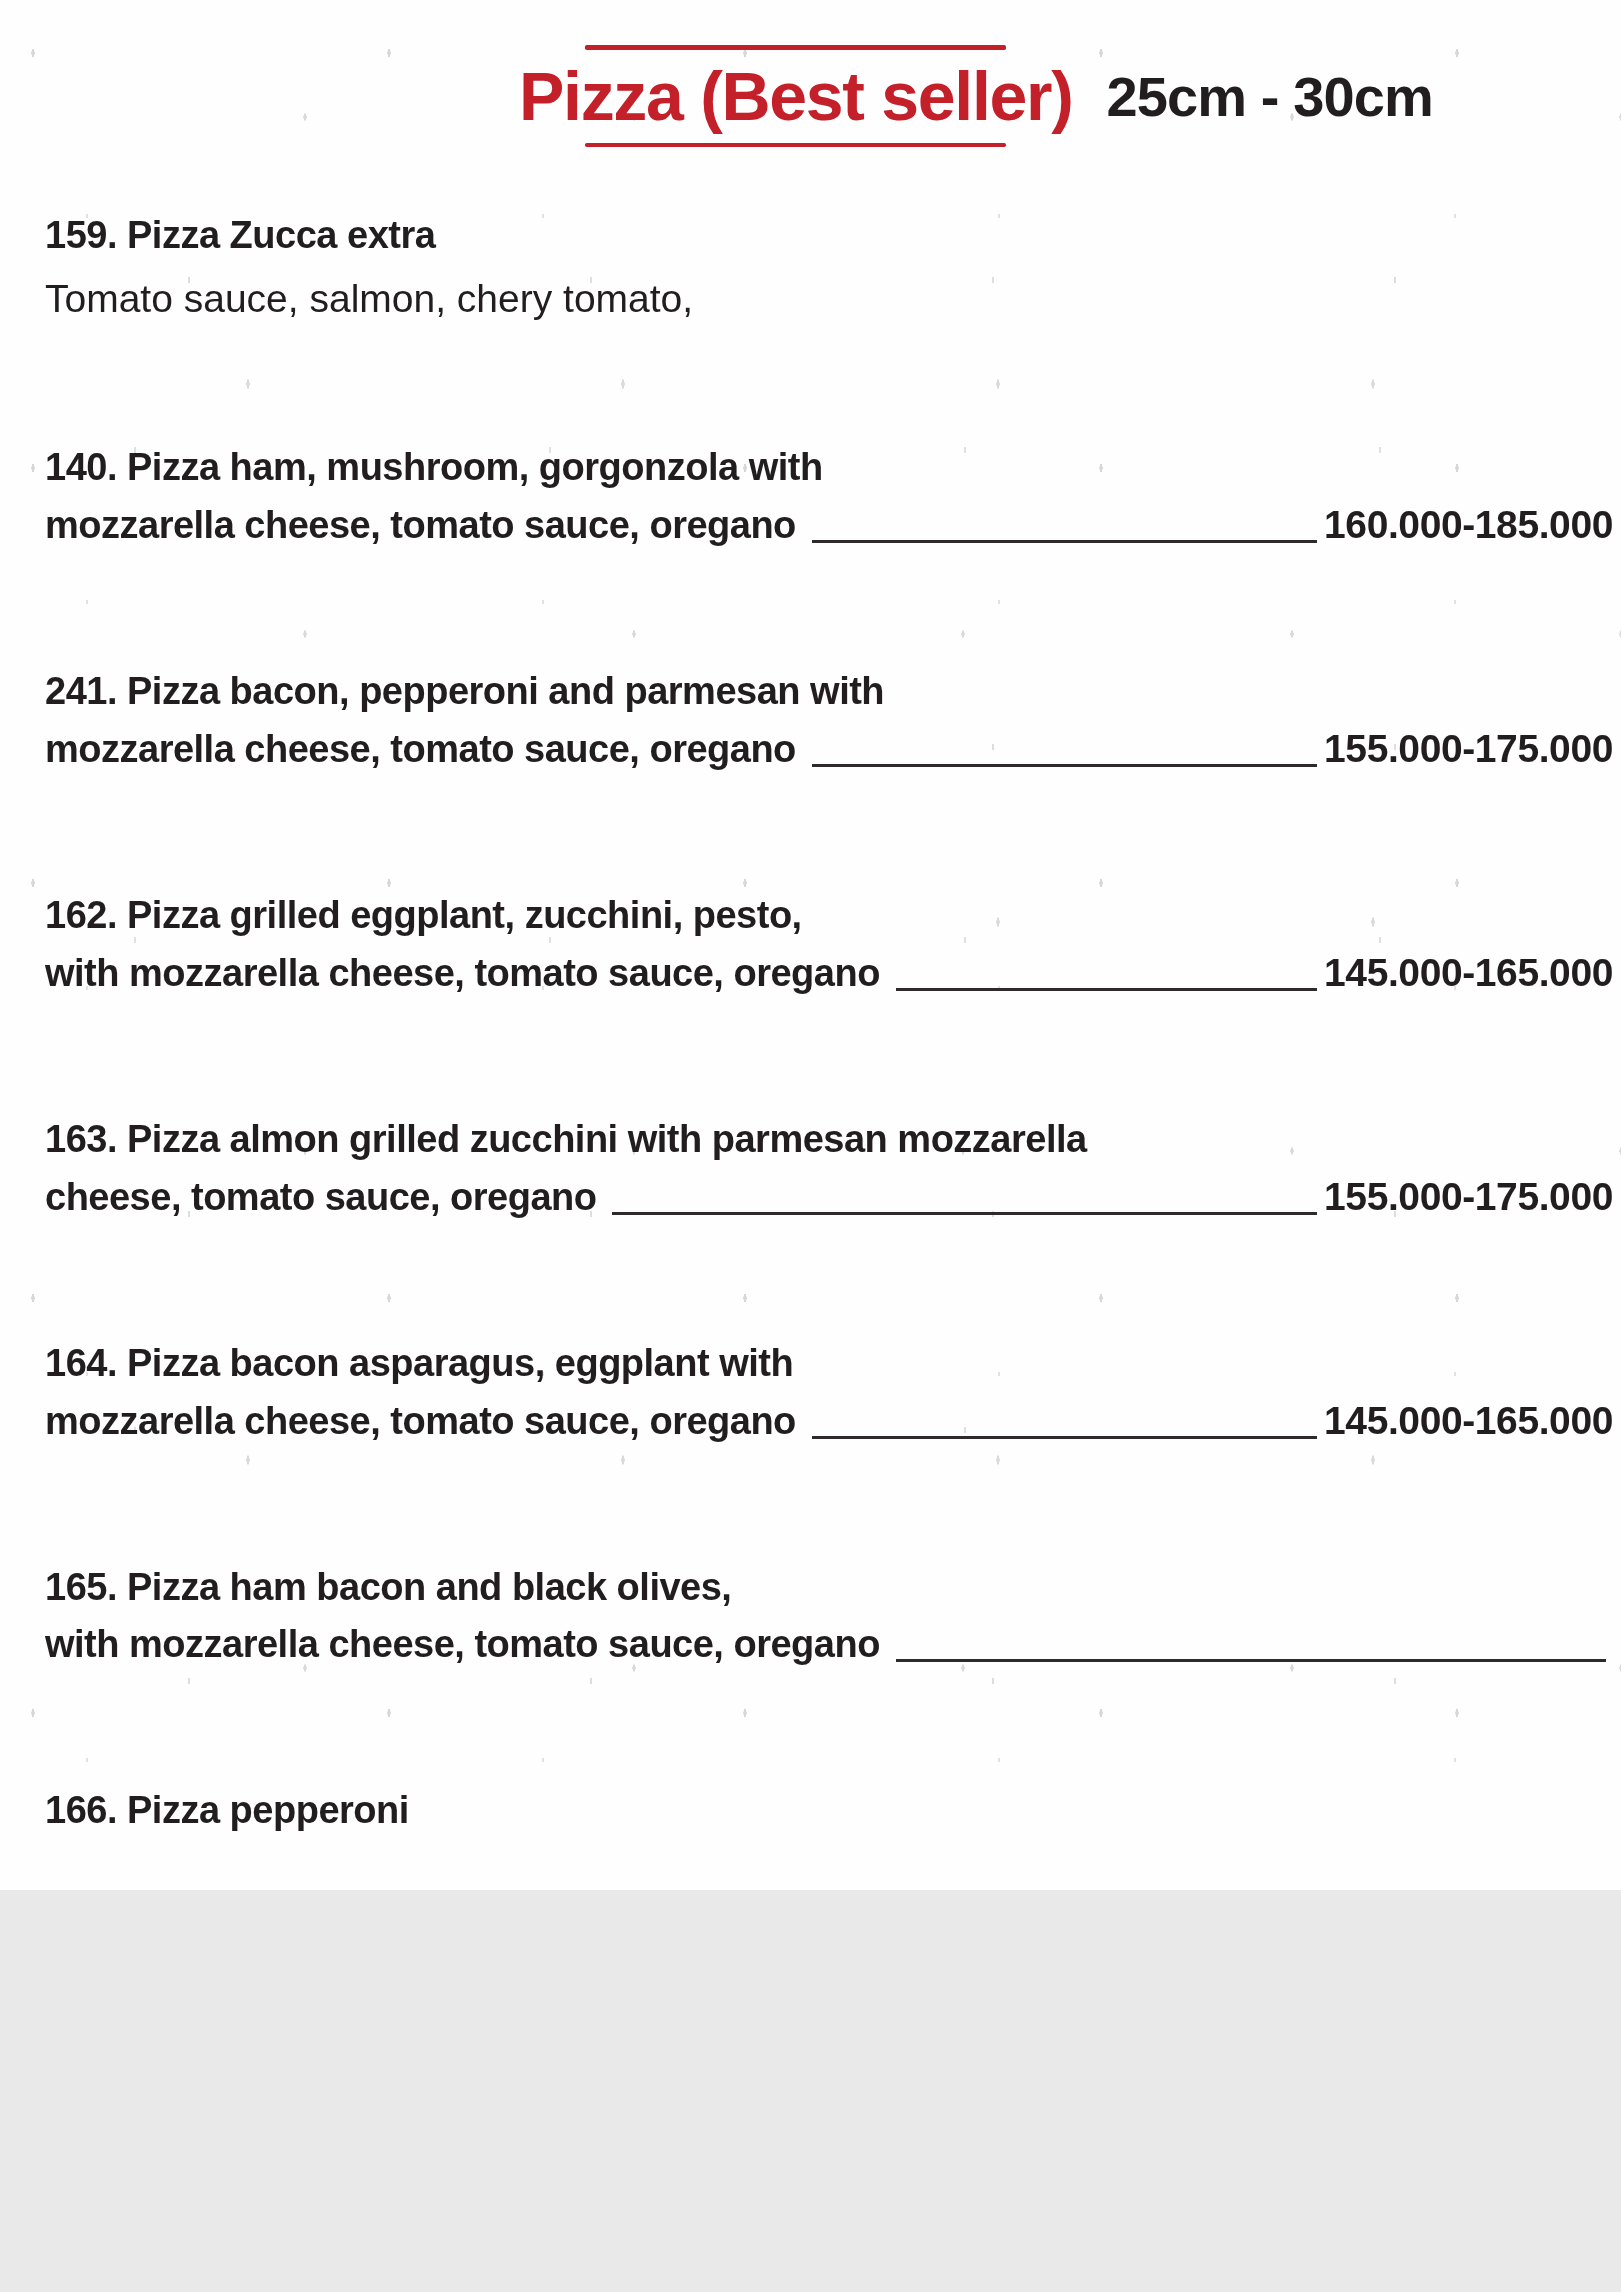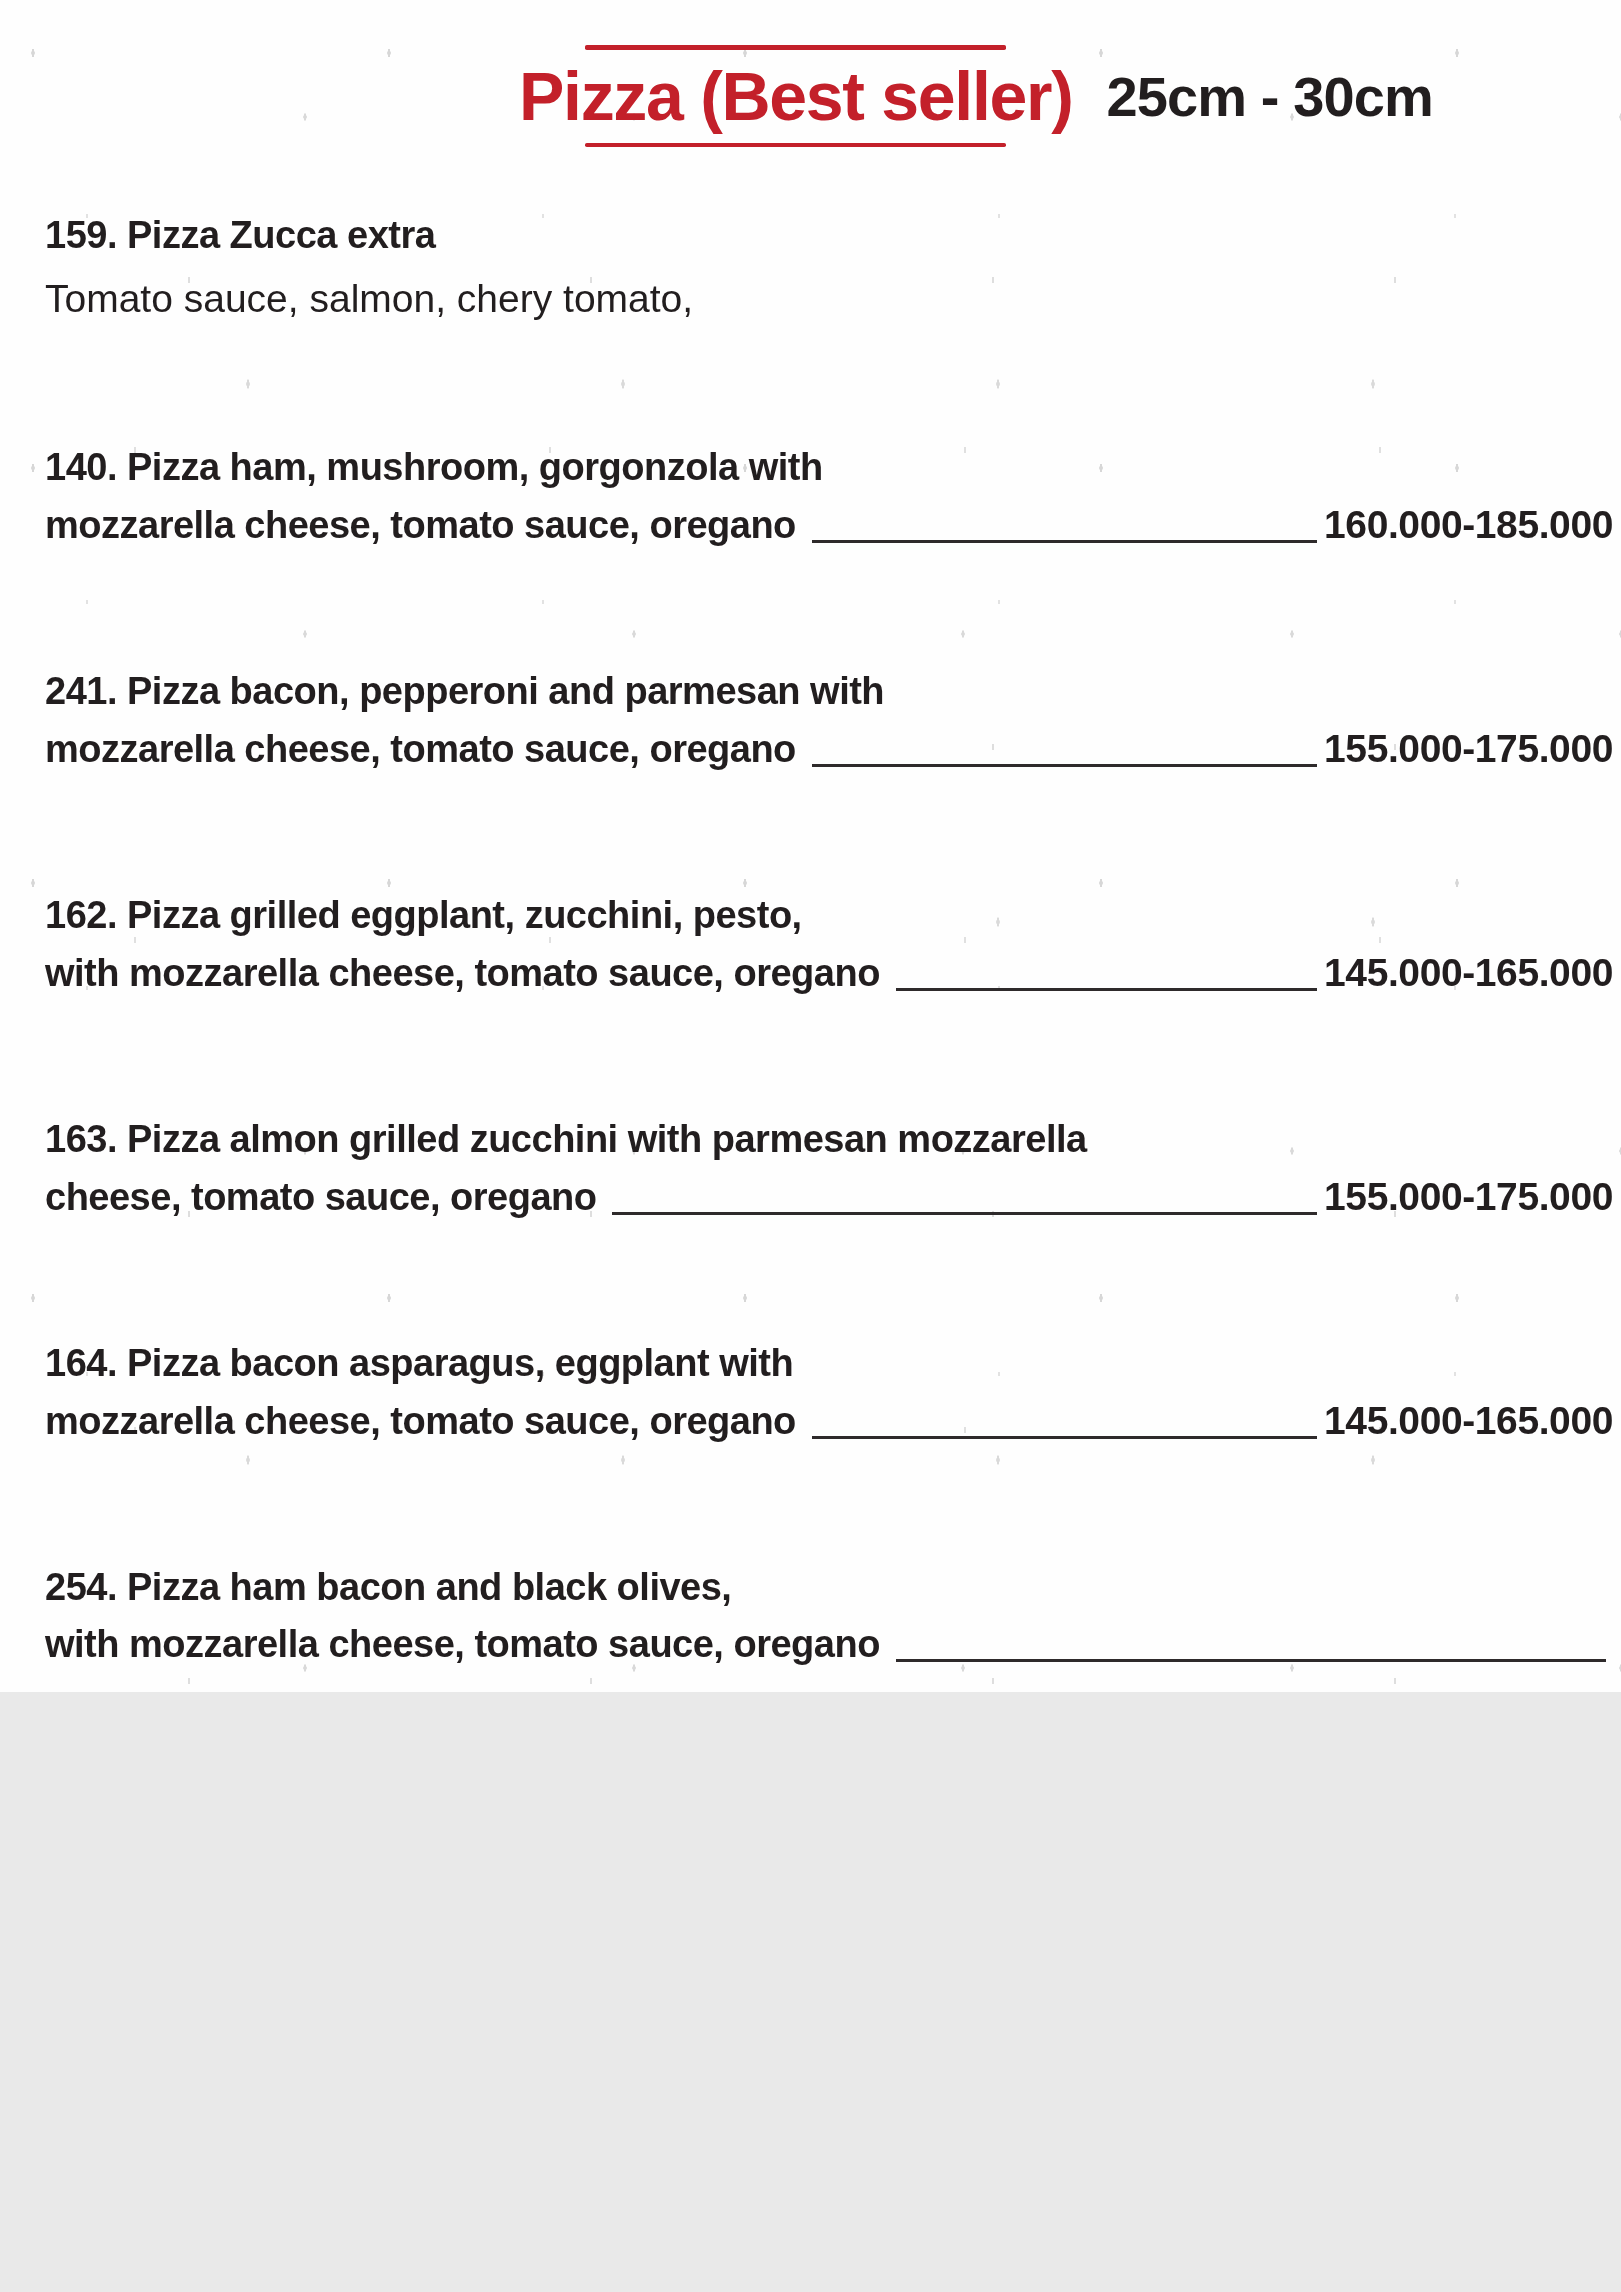--- a/index.html
+++ b/index.html
@@ -4,21 +4,21 @@
 <style>
   :root{
     --accent-red:#c3202a;
     --text-dark:#221e1f;
     --paper:#fefefe;
   }
   *{box-sizing:border-box;}
   html,body{margin:0;padding:0;background:#e9e9e9;}
   .page{
     position:relative;
-    width:1621px;height:1692px;
+    width:1621px;height:1890px;
     margin:0 auto;
     background-color:var(--paper);
     background-image:
       radial-gradient(2.7px 7.2px at 33px 53px,  #d7d7d7 55%, transparent 62%),
       radial-gradient(1.8px 5.4px at 189px 280px,#dedede 55%, transparent 62%),
       radial-gradient(2.7px 6.3px at 305px 117px,#d9d9d9 55%, transparent 62%),
       radial-gradient(1.8px 4.5px at 87px 216px, #e2e2e2 55%, transparent 62%),
       radial-gradient(2.7px 8px at 248px 384px,#dadada 55%, transparent 62%),
       radial-gradient(1.8px 6.3px at 135px 450px,#e0e0e0 55%, transparent 62%);
     background-size:356px 415px, 402px 467px, 329px 517px, 456px 386px, 375px 538px, 415px 490px;
@@ -157,21 +157,21 @@
     <section class="item">
       <div class="line">164. Pizza bacon asparagus, eggplant with</div>
       <div class="price-row">
         <span class="line desc">mozzarella cheese, tomato sauce, oregano</span>
         <span class="leader"></span>
         <span class="price">145.000-165.000</span>
       </div>
     </section>
 
     <section class="item">
-      <div class="line">254. Pizza ham bacon and black olives,</div>
+      <div class="line">165. Pizza ham bacon and black olives,</div>
       <div class="price-row">
         <span class="line desc">with mozzarella cheese, tomato sauce, oregano</span>
         <span class="leader"></span>
       </div>
     </section>
 
     <section class="item">
       <div class="line">166. Pizza pepperoni</div>
     </section>
 

